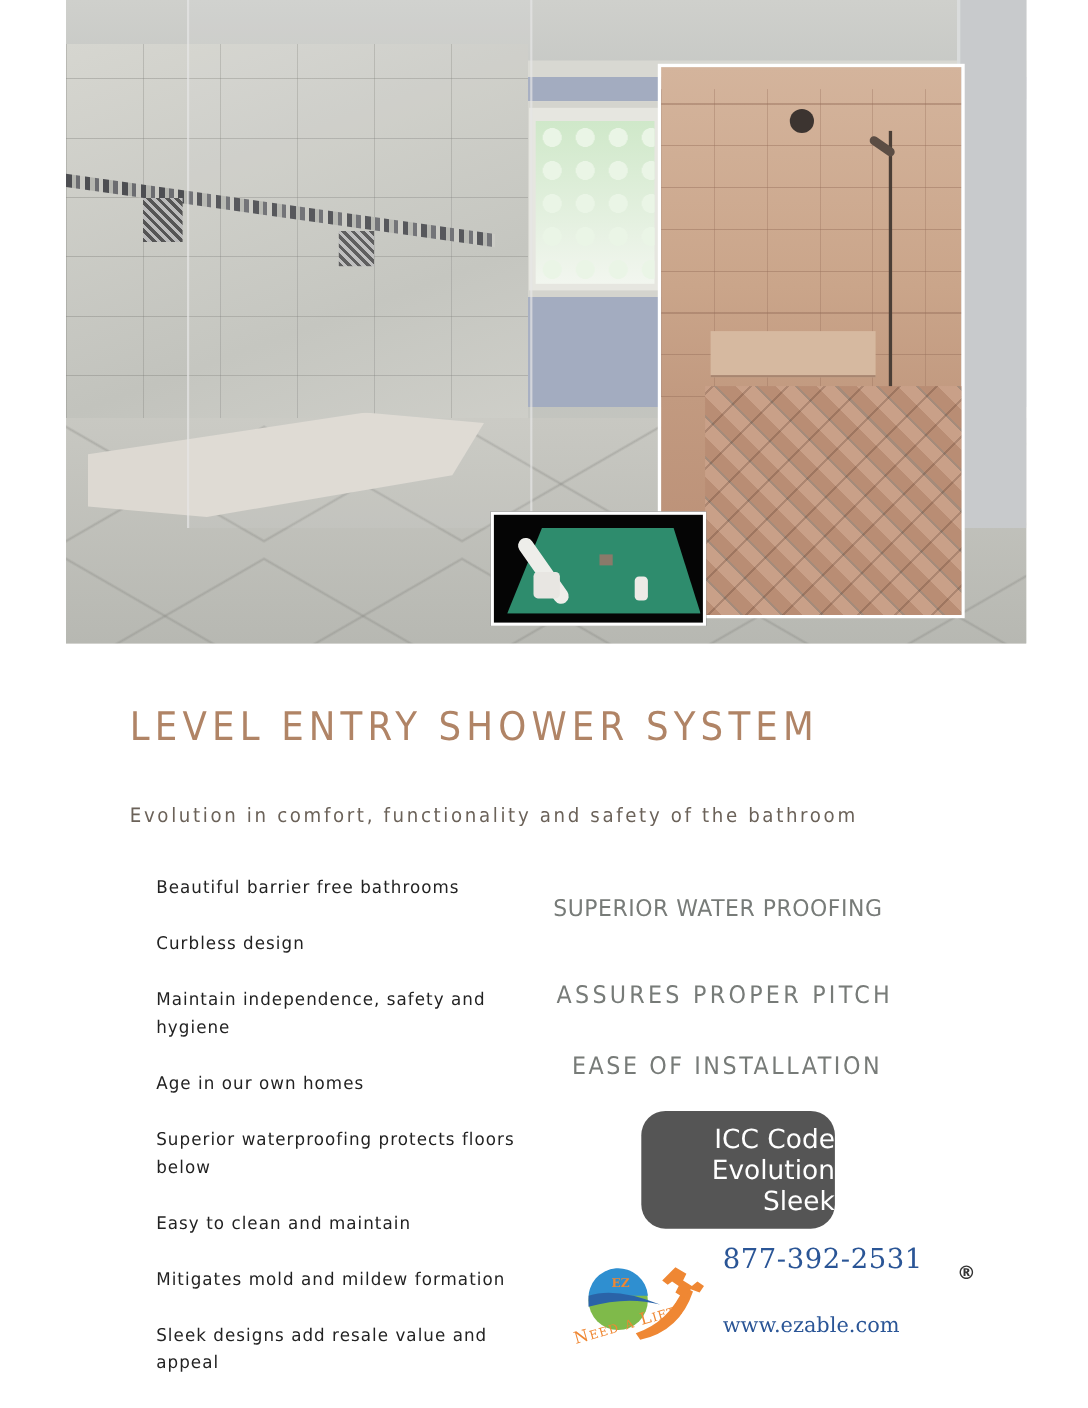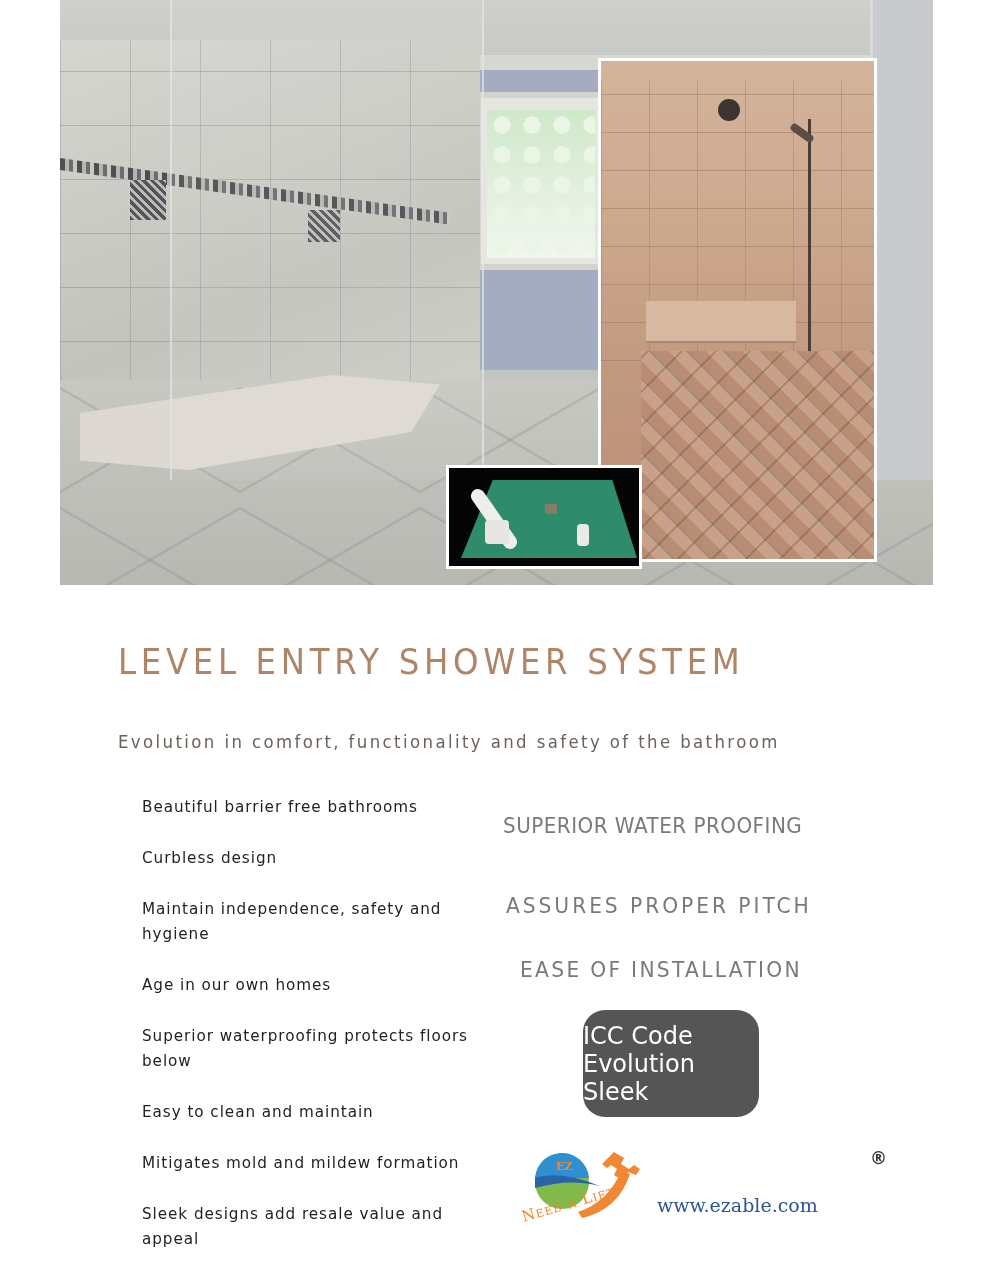--- a/index.html
+++ b/index.html
@@ -72,21 +72,21 @@
 
   .features { position:absolute; left:142px; top:794px; width:360px; margin:0; padding:0; list-style:none; }
   .features li { font-size:16px; line-height:25px; color:#222; letter-spacing:1px; margin:0 0 26px 0; transform:scaleX(0.95); transform-origin:left; }
 
   .highlight { position:absolute; margin:0; color:#777b78; font-weight:400; white-space:nowrap; text-align:center; }
   .hl1 { left:503px; top:814px; font-size:21px; letter-spacing:0.5px; transform:scaleX(0.95); transform-origin:left; }
   .hl2 { left:506px; top:893px; font-size:22px; letter-spacing:3.2px; transform:scaleX(0.92); transform-origin:left; }
   .hl3 { left:520px; top:957px; font-size:22px; letter-spacing:2.5px; transform:scaleX(0.92); transform-origin:left; }
 
   .badge { position:absolute; left:583px; top:1010px; width:176px; height:107px; background:#555555; border-radius:22px;
-      color:#ffffff; text-align:left; display:flex; flex-direction:column; justify-content:center; }
+      color:#ffffff; text-align:right; display:flex; flex-direction:column; justify-content:center; }
   .badge span { display:block; font-size:24px; line-height:28px; }
 
   
   .logo { position:absolute; left:530px; top:1130px; width:360px; height:120px; }
   .logo .emblem { position:absolute; left:0; top:10px; width:120px; height:100px; }
   .logo .phone { position:absolute; left:127px; top:0px; font-family:"DejaVu Serif", serif; font-size:25px; color:#2a5596; letter-spacing:0.5px; white-space:nowrap; }
   .logo .brand { position:absolute; left:124px; top:20px; font-family:"DejaVu Serif", serif; font-weight:bold; font-size:58px; line-height:62px; white-space:nowrap; letter-spacing:-2px; }
   .logo .brand .ez { color:#ef8733; }
   .logo .brand .able { color:#80b94a; }
   .logo .reg { position:absolute; left:340px; top:18px; font-size:17px; color:#333; font-weight:bold; }
@@ -157,15 +157,16 @@
 <div class="logo">
   <svg class="emblem" viewBox="0 0 120 100">
     <circle cx="32" cy="42" r="27" fill="#7fba4a"></circle>
     <path d="M5 42 A27 27 0 0 1 59 38 L5 38 Z" fill="#2f8fd0"></path>
     <path d="M5 38 Q30 30 70 46 Q40 38 5 48 Z" fill="#2a63a8"></path>
     <text x="26" y="30" font-size="11" font-weight="bold" fill="#ef8733" font-family="DejaVu Serif, serif">EZ</text>
     <path d="M48 72 Q78 62 92 30 L100 34 Q88 70 52 78 Z" fill="#ef8733"></path>
     <path d="M84 12 l10 6 l-3 6 l8 5 l5 -4 l6 4 l-4 6 l-8 -3 l-6 8 l-8 -5 l3 -6 l-6 -4 l-4 3 l-5 -4 z" fill="#ef8733"></path>
   </svg>
   <div class="tagline">Need a Lift?</div>
+  <div class="phone">877-392-2531</div>
   <div class="reg">®</div>
   <div class="url">www.ezable.com</div>
 </div>
 
 </body></html>

